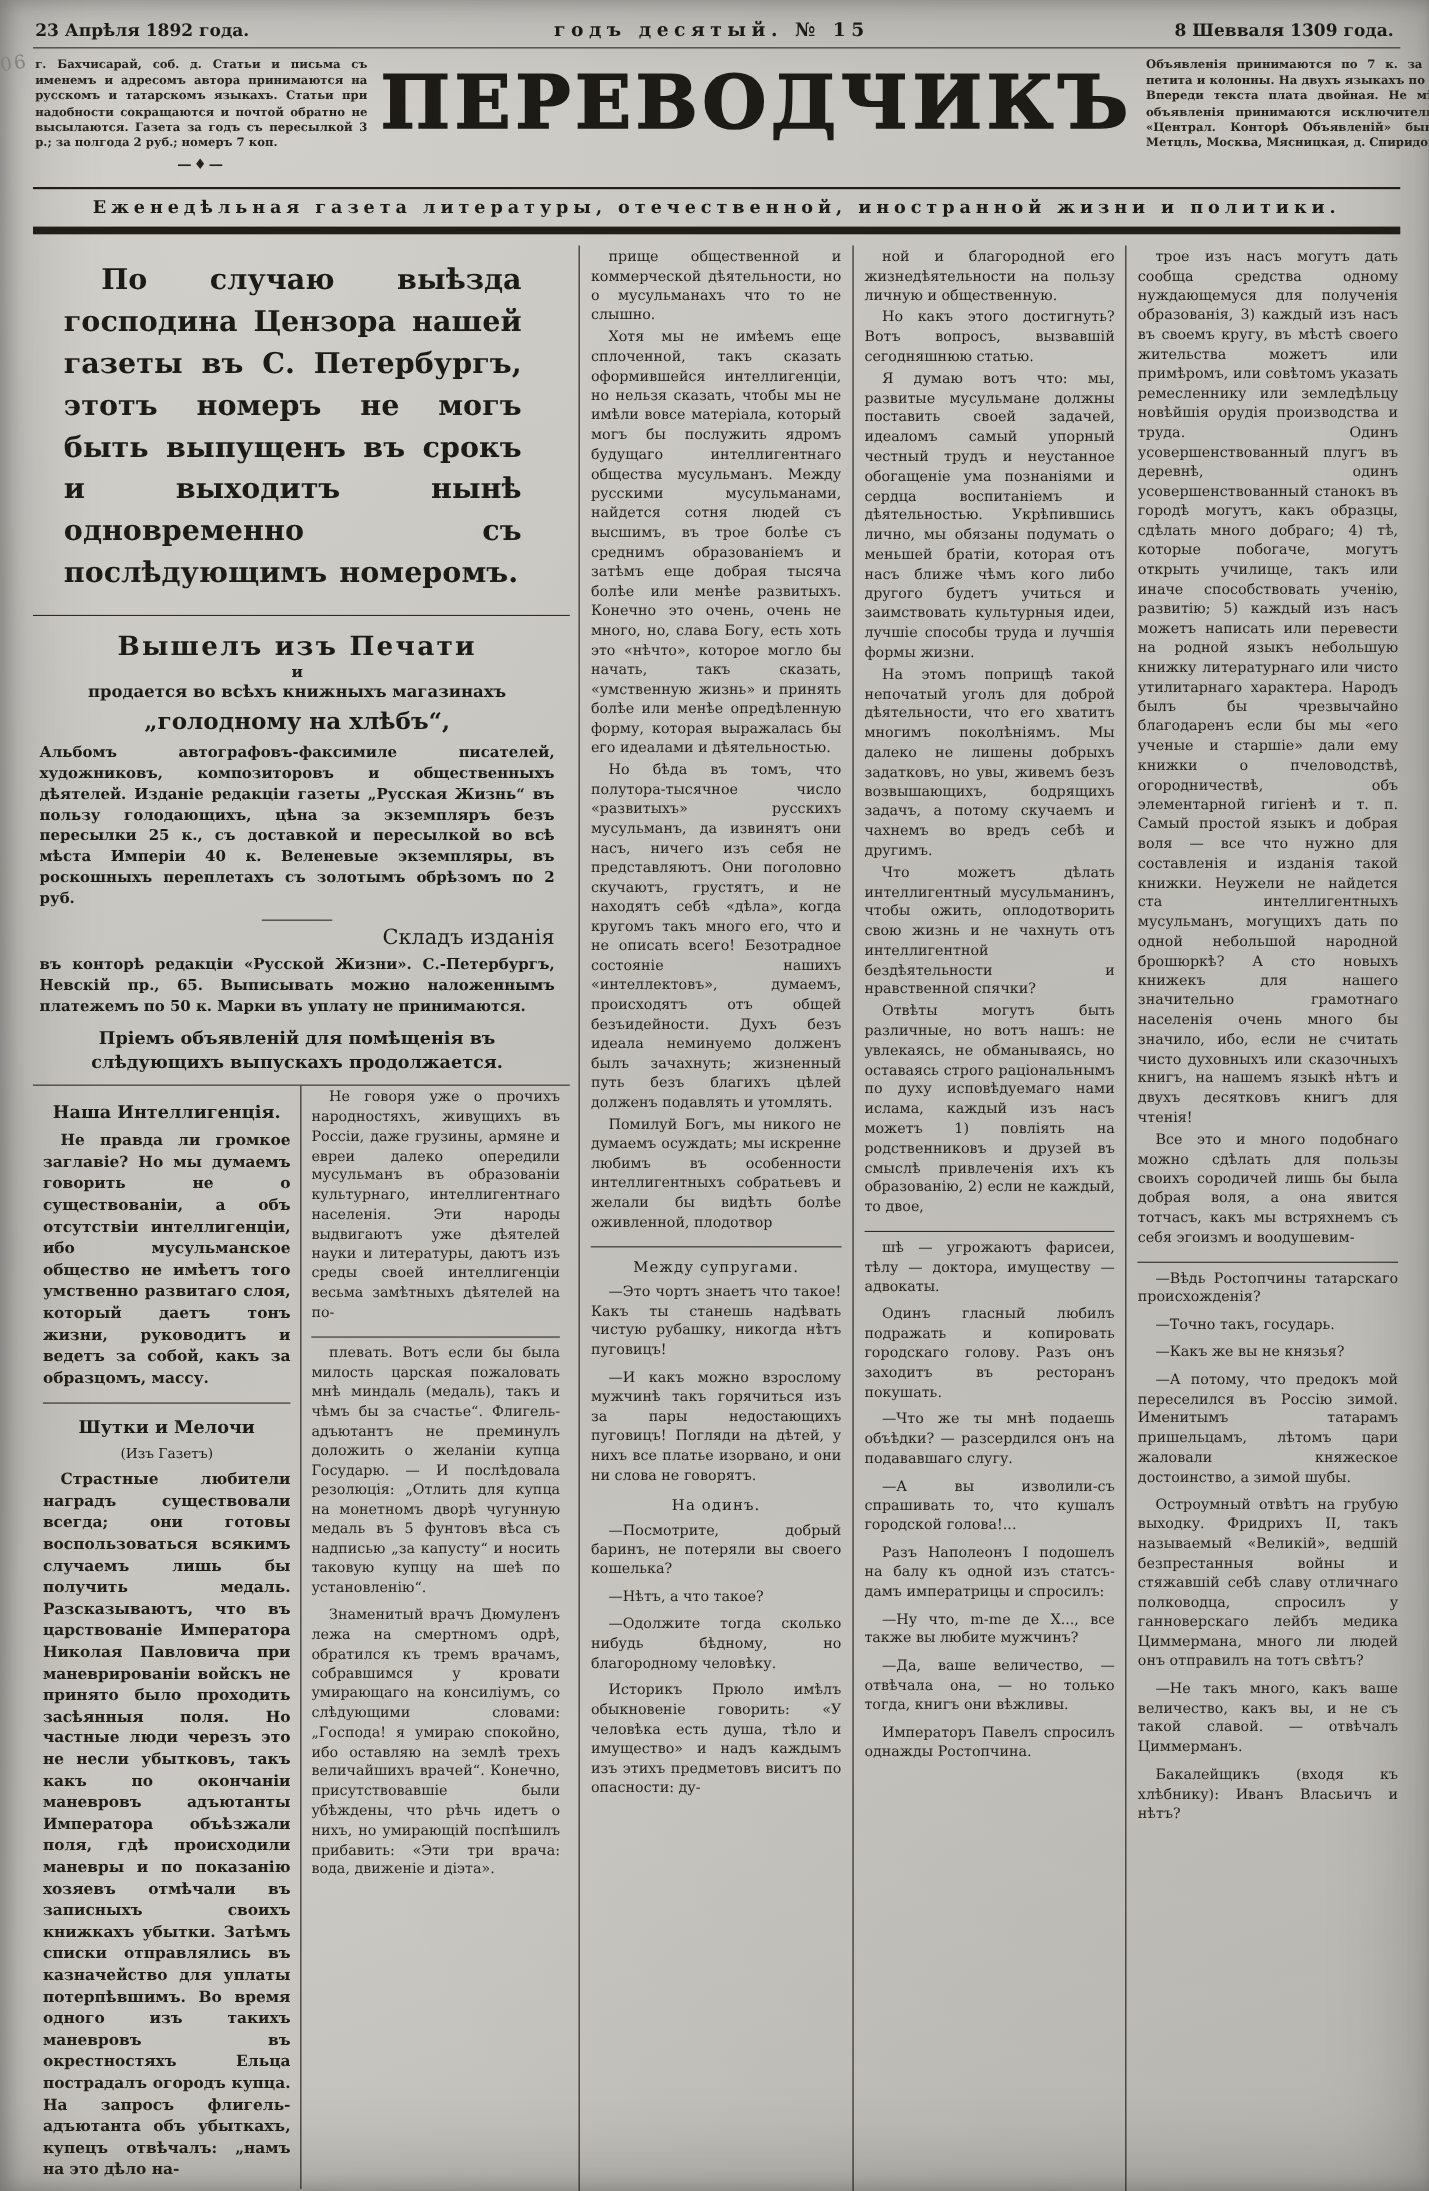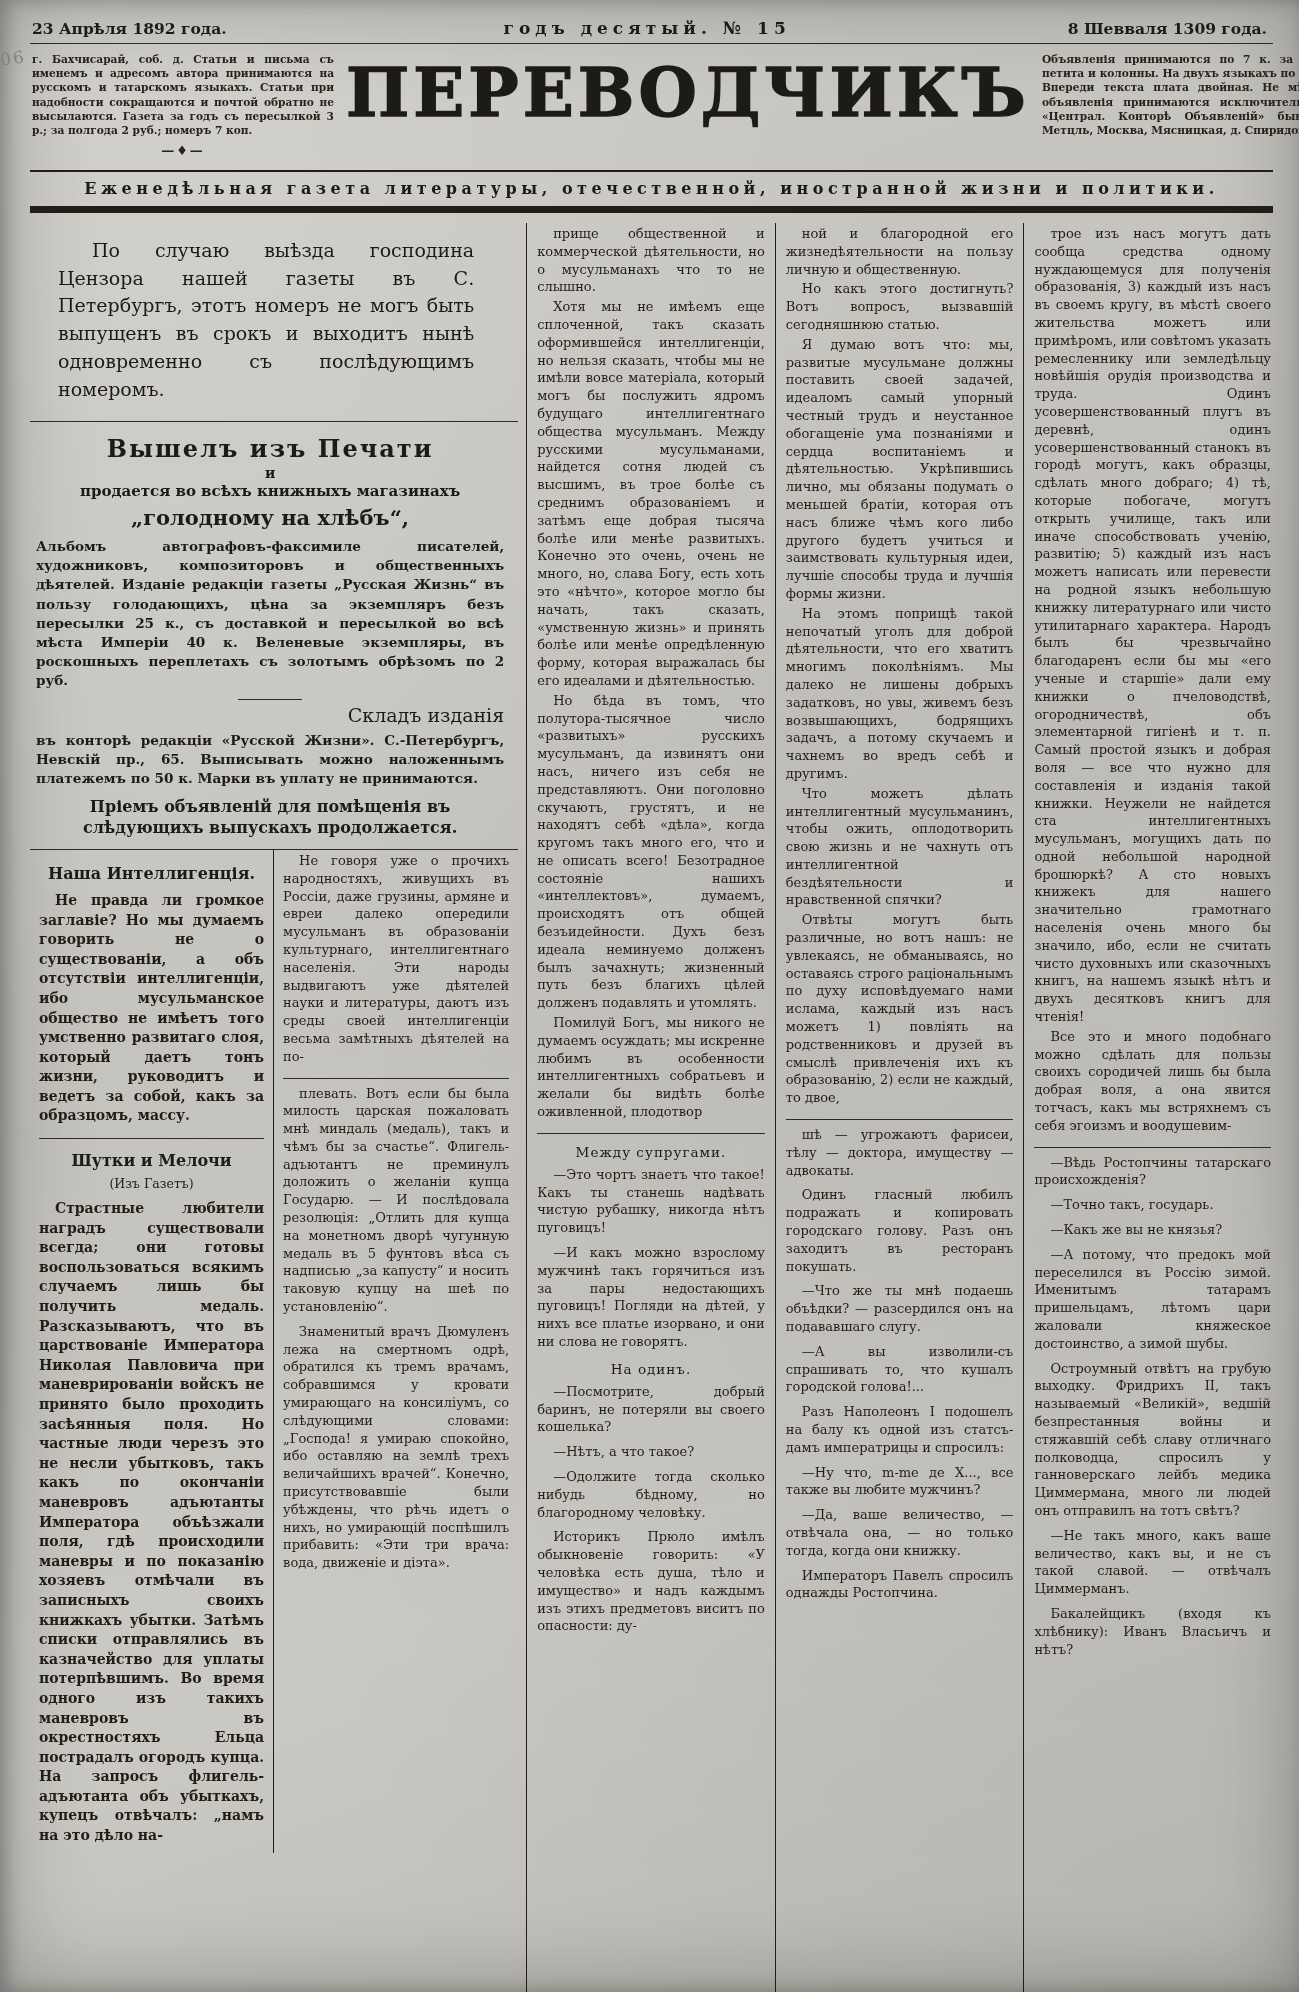--- a/index.html
+++ b/index.html
@@ -50,21 +50,21 @@
 
   
   .body{ flex:1; display:grid; grid-template-columns:2fr 1fr 1fr 1fr; margin-top:10px; overflow:hidden; }
   .col, .span2{ border-right:1.6px solid #211e17; overflow:hidden; }
   .col{ padding:2px 10px 0 10px; }
   .col:last-child{ border-right:0; padding-right:2px; }
   .span2{ padding:0 8px 0 0; }
 
   
   .announcement{
-    font-weight:normal; font-size:19px; line-height:1.46; text-align:justify;
+    font-weight:bold; font-size:26px; line-height:1.46; text-align:justify;
     padding:14px 44px 18px 28px; text-indent:34px; word-spacing:2px;
   }
   .print-ad{ padding:8px 14px 10px 6px; }
   .ad-title{ text-align:center; font-weight:bold; font-size:24px; letter-spacing:2px; margin-top:4px; }
   .ad-and{ text-align:center; font-weight:bold; font-size:14px; margin-top:2px; }
   .ad-line2{ text-align:center; font-weight:bold; font-size:15px; margin-top:1px; }
   .ad-name{ text-align:center; font-weight:bold; font-size:21px; margin:5px 0 7px; }
   .ad-body{ font-size:13.6px; font-weight:bold; line-height:1.4; text-align:justify; }
   .short-divider{ width:64px; border-top:1.6px solid #211e17; margin:9px auto 4px; }
   .depot-title{ text-align:right; font-weight:normal; font-size:19px; margin:3px 0 5px; }
@@ -184,21 +184,21 @@
           <p class="para">Отвѣты могутъ быть различные, но вотъ нашъ: не увлекаясь, не обманываясь, но оставаясь строго раціональнымъ по духу исповѣдуемаго нами ислама, каждый изъ насъ можетъ 1) повліять на родственниковъ и друзей въ смыслѣ привлеченія ихъ къ образованію, 2) если не каждый, то двое,</p>
         </div>
       <hr class="rule sec-rule">
       <div class="list jokes">
           <p class="para">шѣ — угрожаютъ фарисеи, тѣлу — доктора, имуществу — адвокаты.</p>
           <p class="para">Одинъ гласный любилъ подражать и копировать городскаго голову. Разъ онъ заходитъ въ ресторанъ покушать.</p>
           <p class="para">—Что же ты мнѣ подаешь объѣдки? — разсердился онъ на подававшаго слугу.</p>
           <p class="para">—А вы изволили-съ спрашивать то, что кушалъ городской голова!...</p>
           <p class="para">Разъ Наполеонъ I подошелъ на балу къ одной изъ статсъ-дамъ императрицы и спросилъ:</p>
           <p class="para">—Ну что, m-me де X..., все также вы любите мужчинъ?</p>
-          <p class="para">—Да, ваше величество, — отвѣчала она, — но только тогда, когда они книжку.</p>
+          <p class="para">—Да, ваше величество, — отвѣчала она, — но только тогда, книгъ они вѣжливы.</p>
           <p class="para">Императоръ Павелъ спросилъ однажды Ростопчина.</p>
         </div>
     </section>
 
     <section class="col">
       <div class="list">
           <p class="para">трое изъ насъ могутъ дать сообща средства одному нуждающемуся для полученія образованія, 3) каждый изъ насъ въ своемъ кругу, въ мѣстѣ своего жительства можетъ или примѣромъ, или совѣтомъ указать ремесленнику или земледѣльцу новѣйшія орудія производства и труда. Одинъ усовершенствованный плугъ въ деревнѣ, одинъ усовершенствованный станокъ въ городѣ могутъ, какъ образцы, сдѣлать много добраго; 4) тѣ, которые побогаче, могутъ открыть училище, такъ или иначе способствовать ученію, развитію; 5) каждый изъ насъ можетъ написать или перевести на родной языкъ небольшую книжку литературнаго или чисто утилитарнаго характера. Народъ былъ бы чрезвычайно благодаренъ если бы мы «его ученые и старшіе» дали ему книжки о пчеловодствѣ, огородничествѣ, объ элементарной гигіенѣ и т. п. Самый простой языкъ и добрая воля — все что нужно для составленія и изданія такой книжки. Неужели не найдется ста интеллигентныхъ мусульманъ, могущихъ дать по одной небольшой народной брошюркѣ? А сто новыхъ книжекъ для нашего значительно грамотнаго населенія очень много бы значило, ибо, если не считать чисто духовныхъ или сказочныхъ книгъ, на нашемъ языкѣ нѣтъ и двухъ десятковъ книгъ для чтенія!</p>
           <p class="para">Все это и много подобнаго можно сдѣлать для пользы своихъ сородичей лишь бы была добрая воля, а она явится тотчасъ, какъ мы встряхнемъ съ себя эгоизмъ и воодушевим-</p>
         </div>
       <hr class="rule sec-rule">

